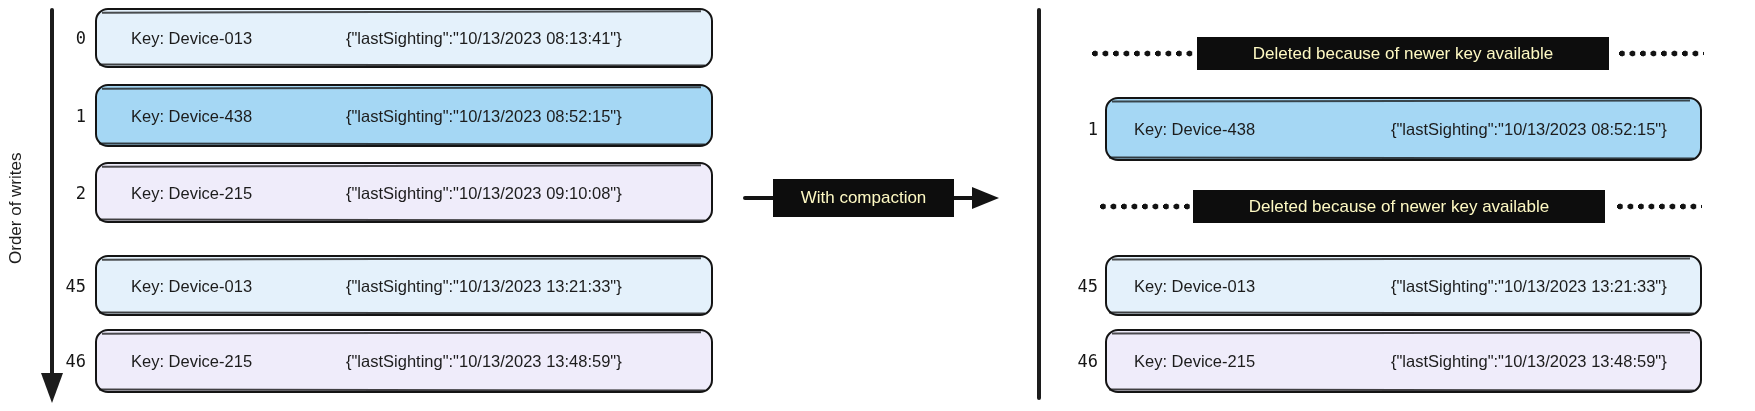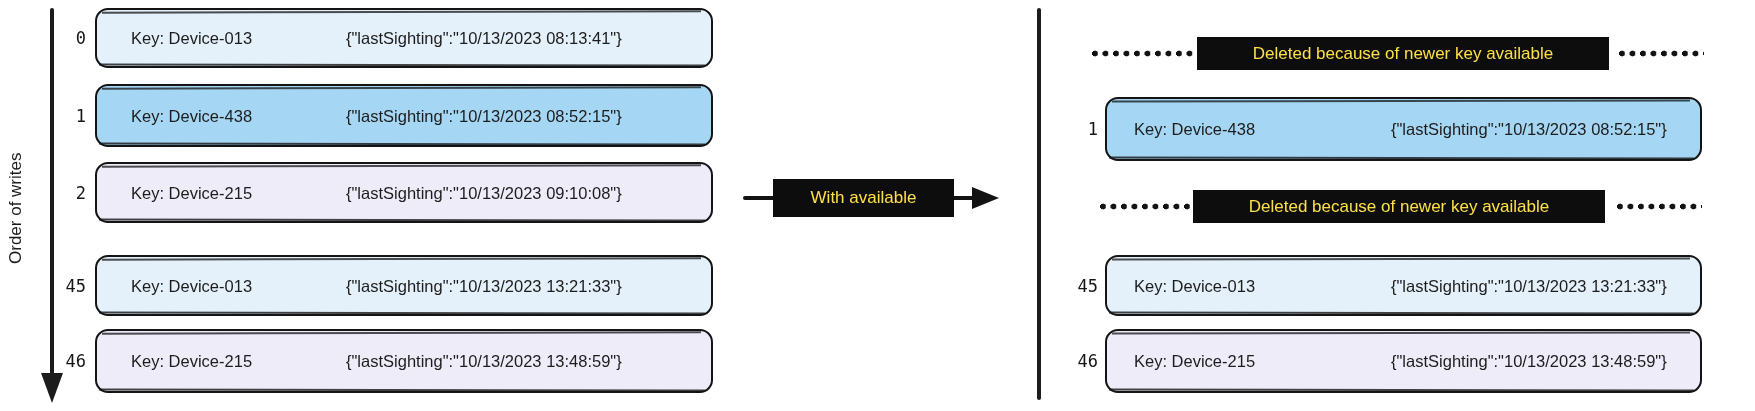--- a/index.html
+++ b/index.html
@@ -56,21 +56,21 @@
   .hline{position:absolute;height:3.6px;background:#131313;border-radius:2px;}
   .axis-label{
     position:absolute;left:4px;top:140px;height:136px;width:24px;
     writing-mode:vertical-rl;transform:rotate(180deg);
     display:flex;align-items:center;justify-content:center;
     font-size:17px;color:#1c1c1c;white-space:nowrap;
   }
   
   .black-label{
     position:absolute;
-    color:#fde047;font-size:17px;
+    color:#fef9c3;font-size:17px;
     display:flex;align-items:center;justify-content:center;
     white-space:nowrap;
   }
   
   .dots{
     position:absolute;height:7px;
     background-image:radial-gradient(circle at 3px 3.5px, #131313 2.9px, transparent 3.1px);
     background-size:10.5px 7px;background-repeat:repeat-x;
   }
 </style>
@@ -113,21 +113,21 @@
     <div class="record" style="left: 95px; top: 329px; width: 618px; height: 64px; background-color: rgb(239, 236, 250);">
       <span class="rec-key">Key: Device-215</span>
       <span class="rec-val">{"lastSighting":"10/13/2023 13:48:59"}</span>
     </div>
 
   </div>
 
   <div>
     <div class="hline" style="left:743px;top:196px;width:232px;"></div>
     <div class="tri-right" style="left:972px;top:187px;"></div>
-    <div class="black-label" style="left: 773px; top: 179px; width: 181px; height: 38px; background-color: rgb(13, 13, 13);">With available</div>
+    <div class="black-label" style="left: 773px; top: 179px; width: 181px; height: 38px; background-color: rgb(13, 13, 13);">With compaction</div>
   </div>
 
   <div class="vline" style="left:1037px;top:8px;height:392px;"></div>
 
   <div class="right-log">
 
     <div>
       <div class="dots" style="left:1092px;top:50px;width:101px;"></div>
       <div class="black-label" style="left: 1197px; top: 37px; width: 412px; height: 33px; background-color: rgb(13, 13, 13);">Deleted because of newer key available</div>
       <div class="dots" style="left:1619px;top:50px;width:85px;"></div>

